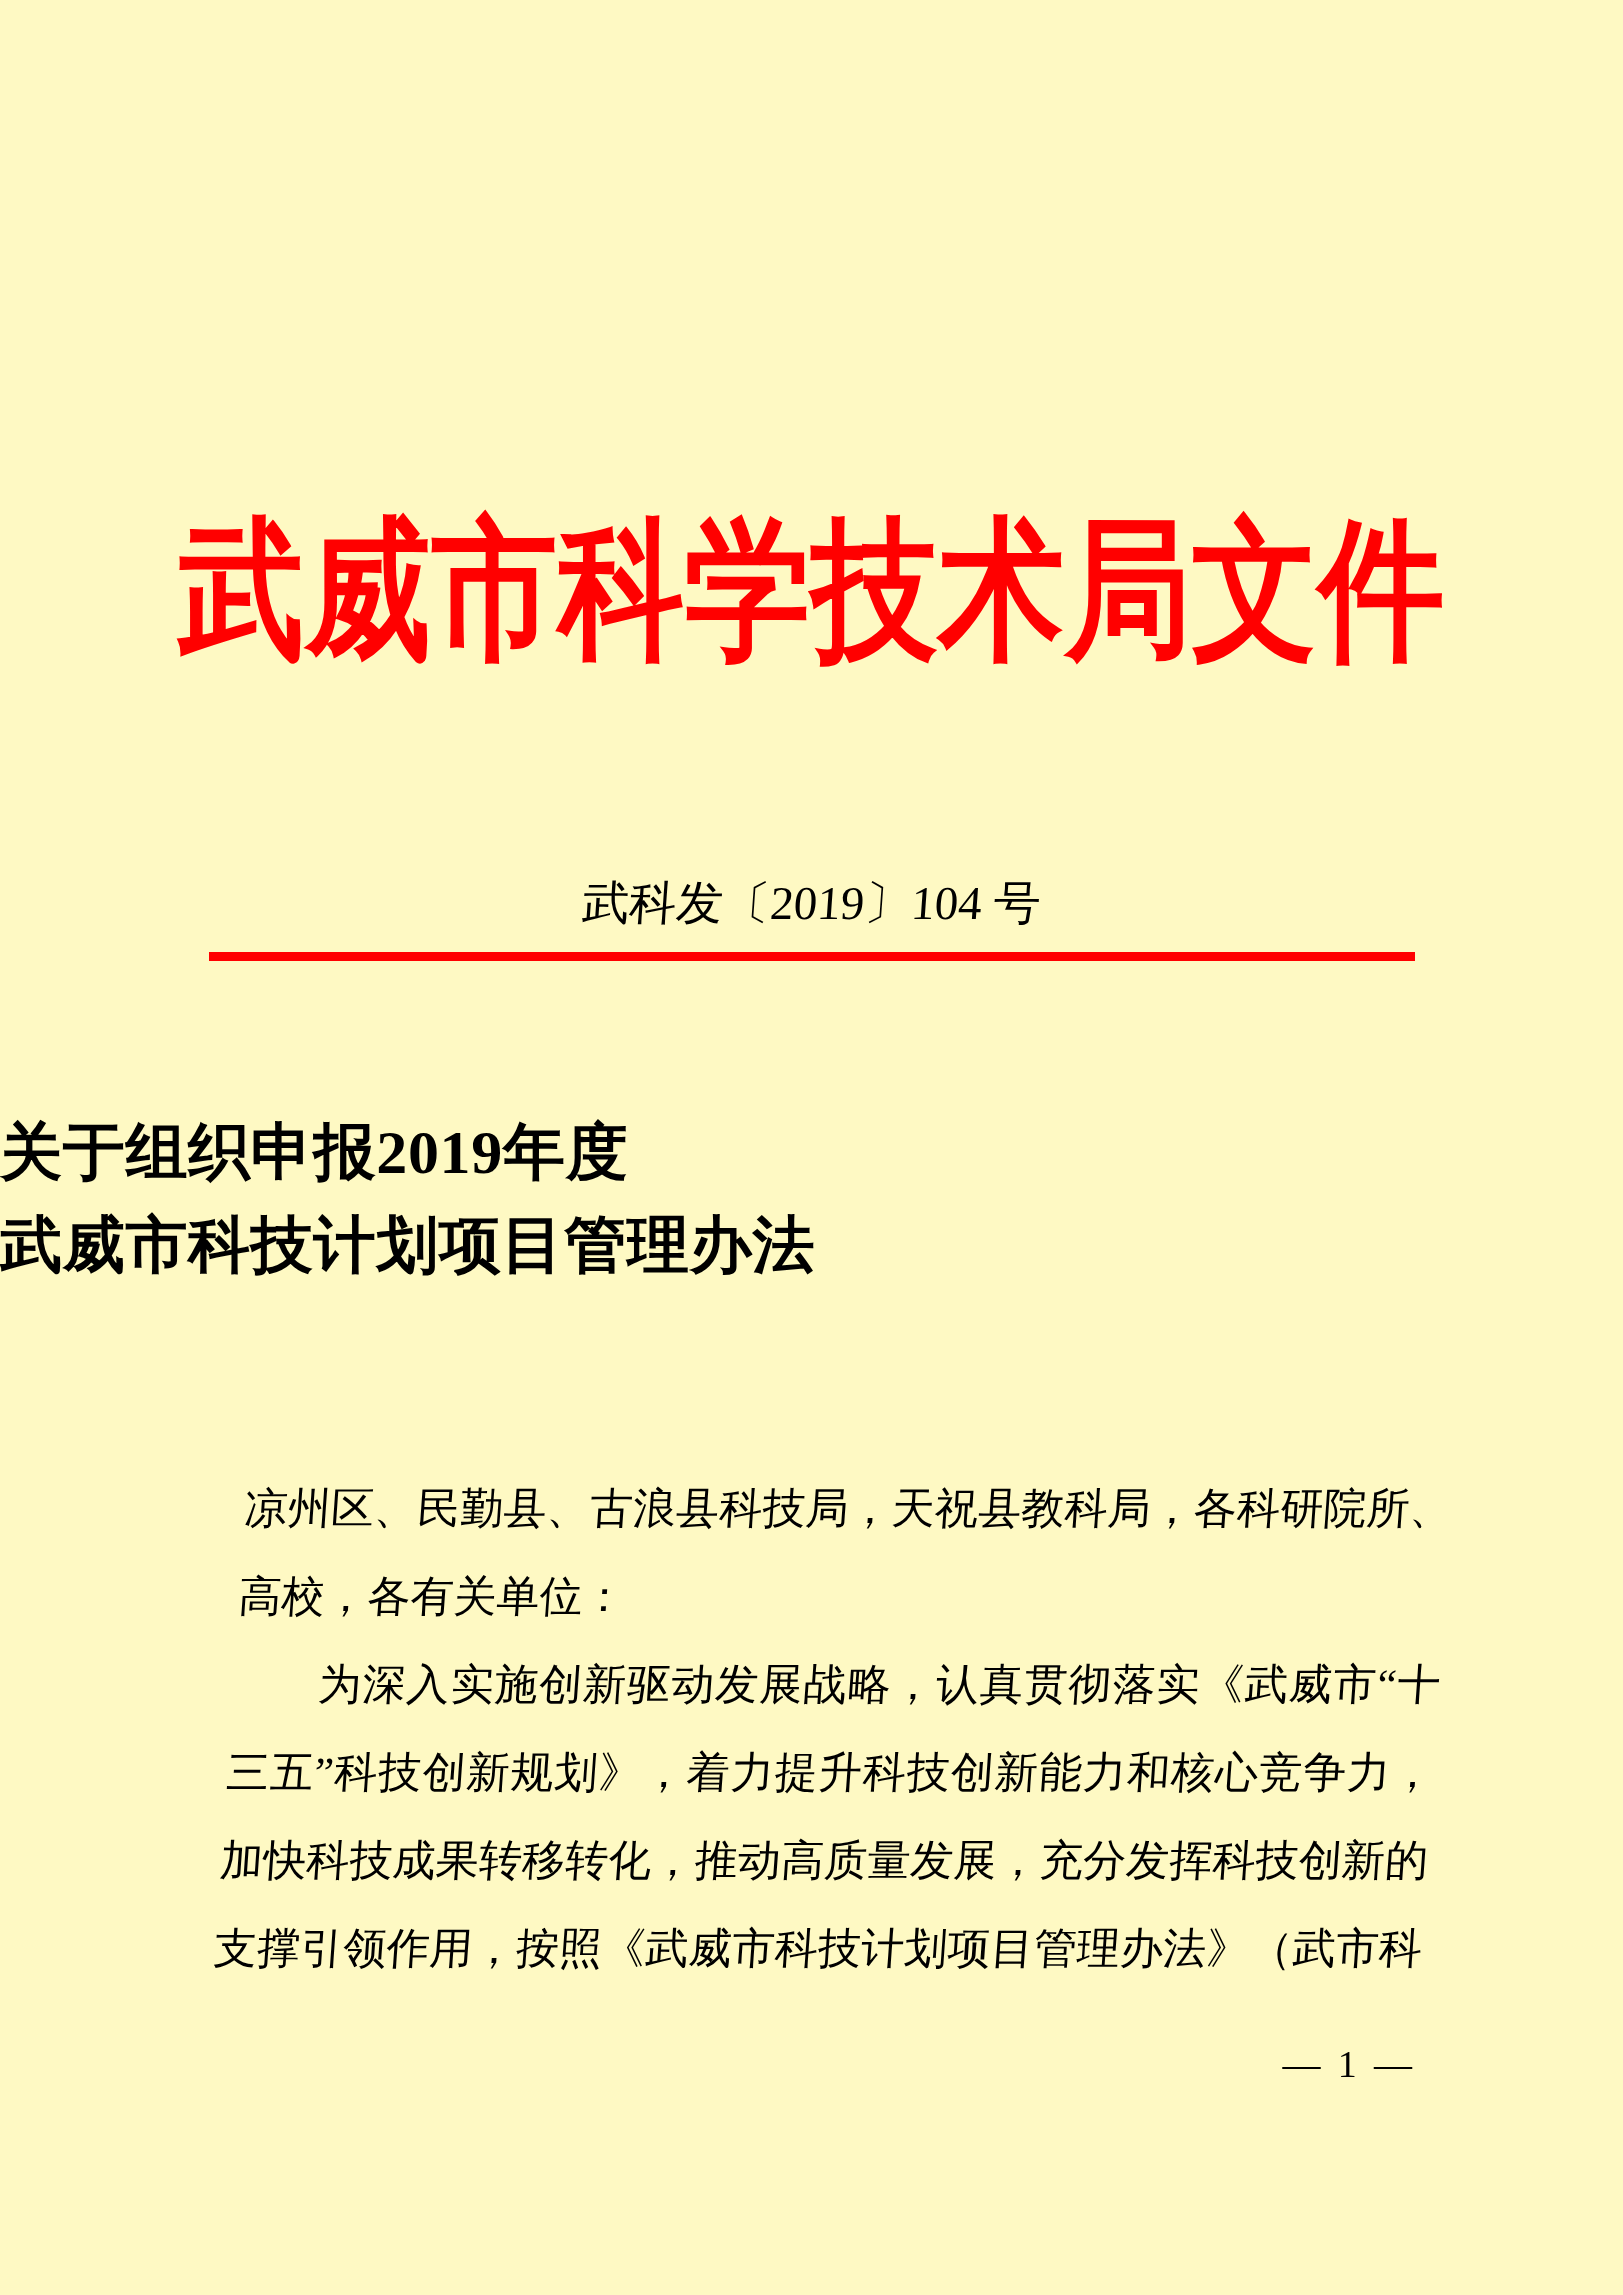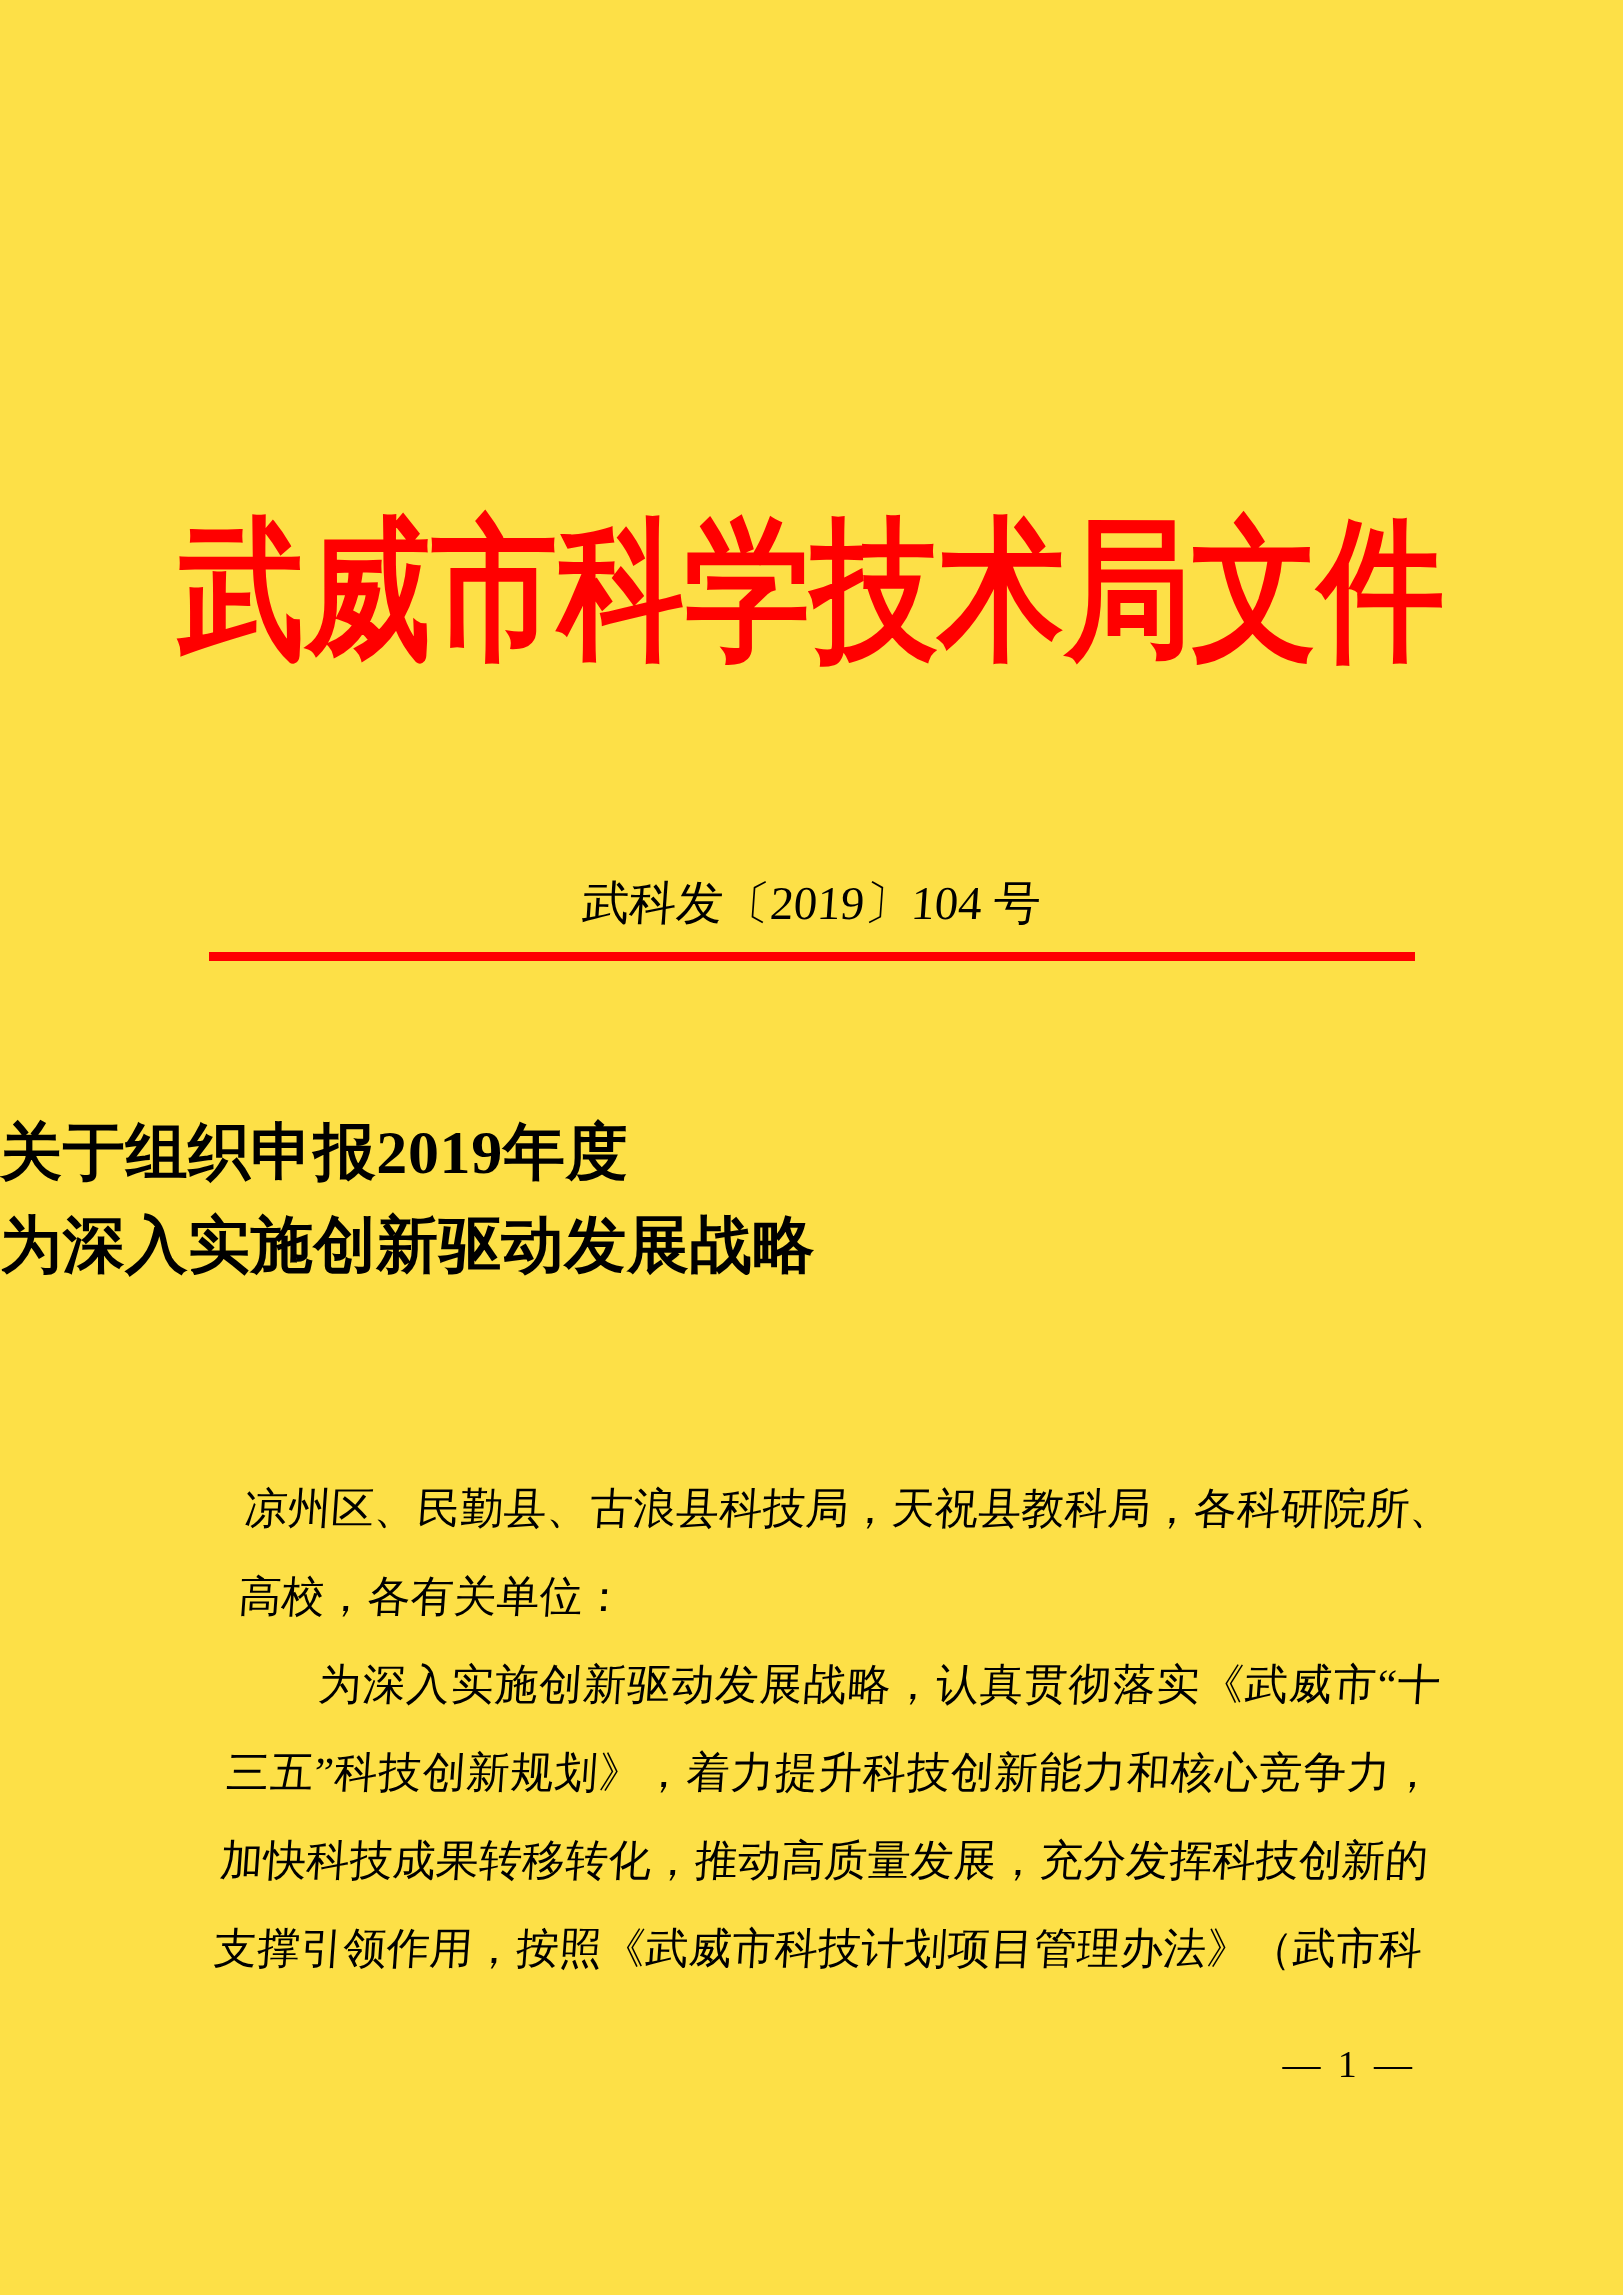--- a/index.html
+++ b/index.html
@@ -4,21 +4,21 @@
 <style>
   html, body {
     margin: 0;
     padding: 0;
     background: #ffffff;
   }
   .page {
     position: relative;
     width: 1623px;
     height: 2295px;
-    background: #fde047;
+    background: #fef9c3;
     overflow: hidden;
     font-family: "Liberation Serif", "DejaVu Serif", serif;
     color: #000000;
   }
   
   .header-title {
     position: absolute;
     top: 494px;
     left: 0;
     width: 100%;
@@ -111,21 +111,21 @@
 <div class="page">
 
   <div class="header-title">武威市科学技术局文件</div>
 
   <div class="doc-number">武科发〔2019〕104 号</div>
 
   <div class="red-rule"></div>
 
   <div class="doc-title">
     <div>关于组织申报2019年度</div>
-    <div>为深入实施创新驱动发展战略</div>
+    <div>武威市科技计划项目管理办法</div>
   </div>
 
   <div class="body-text">
     <div class="body-line jfull">凉州区、民勤县、古浪县科技局，天祝县教科局，各科研院所、</div>
     <div class="body-line">高校，各有关单位：</div>
     <div class="body-line jfull indent">为深入实施创新驱动发展战略，认真贯彻落实《武威市“十</div>
     <div class="body-line jfull">三五”科技创新规划》，着力提升科技创新能力和核心竞争力，</div>
     <div class="body-line jfull">加快科技成果转移转化，推动高质量发展，充分发挥科技创新的</div>
     <div class="body-line jfull">支撑引领作用，按照《武威市科技计划项目管理办法》（武市科</div>
   </div>

